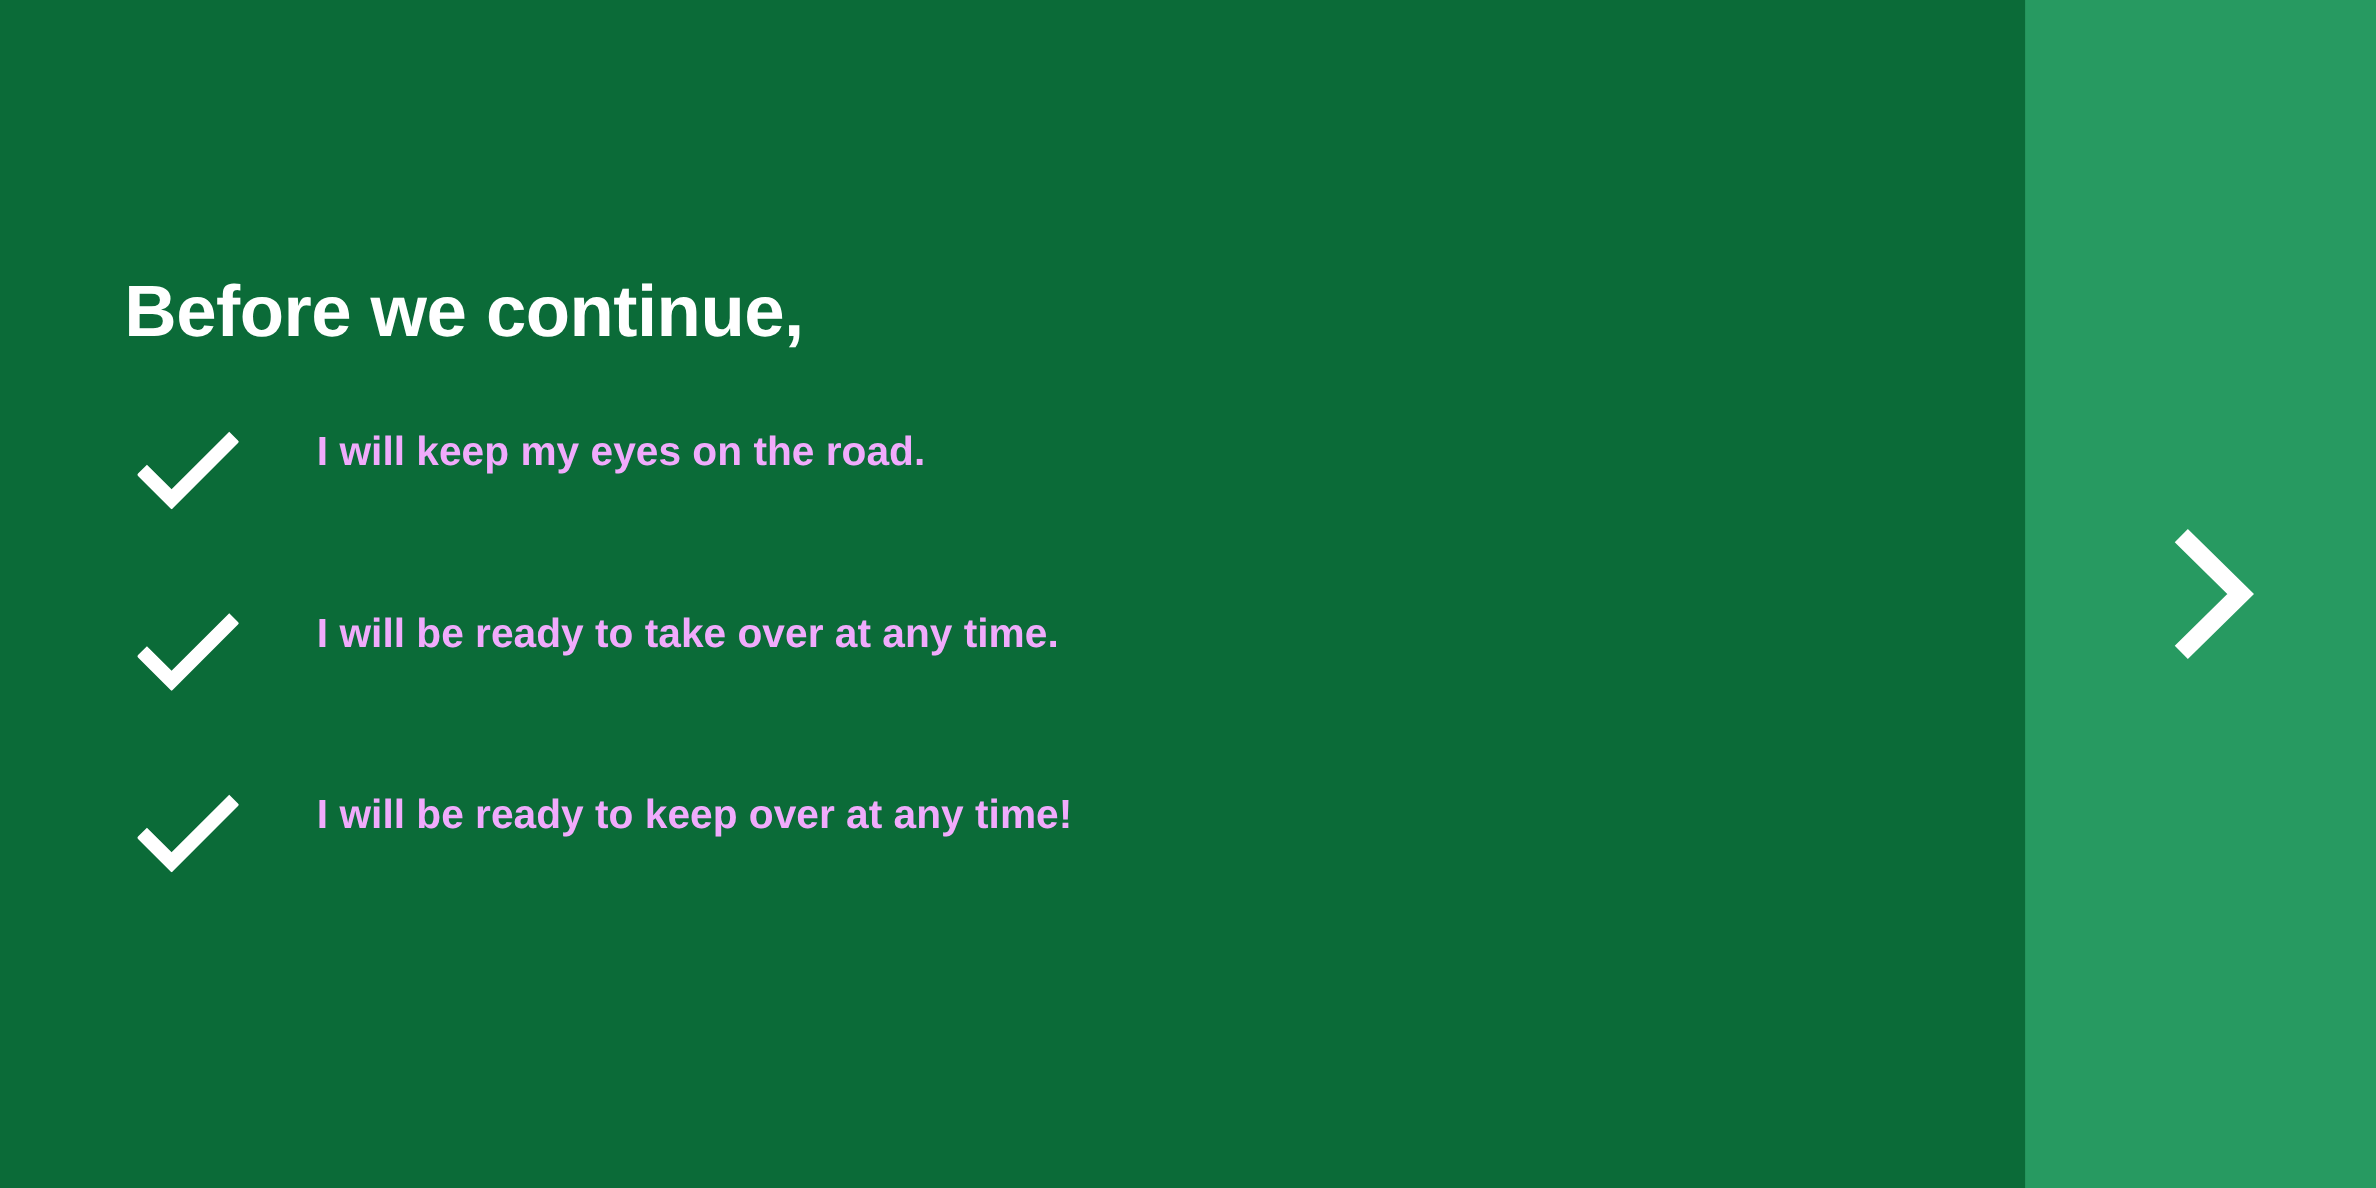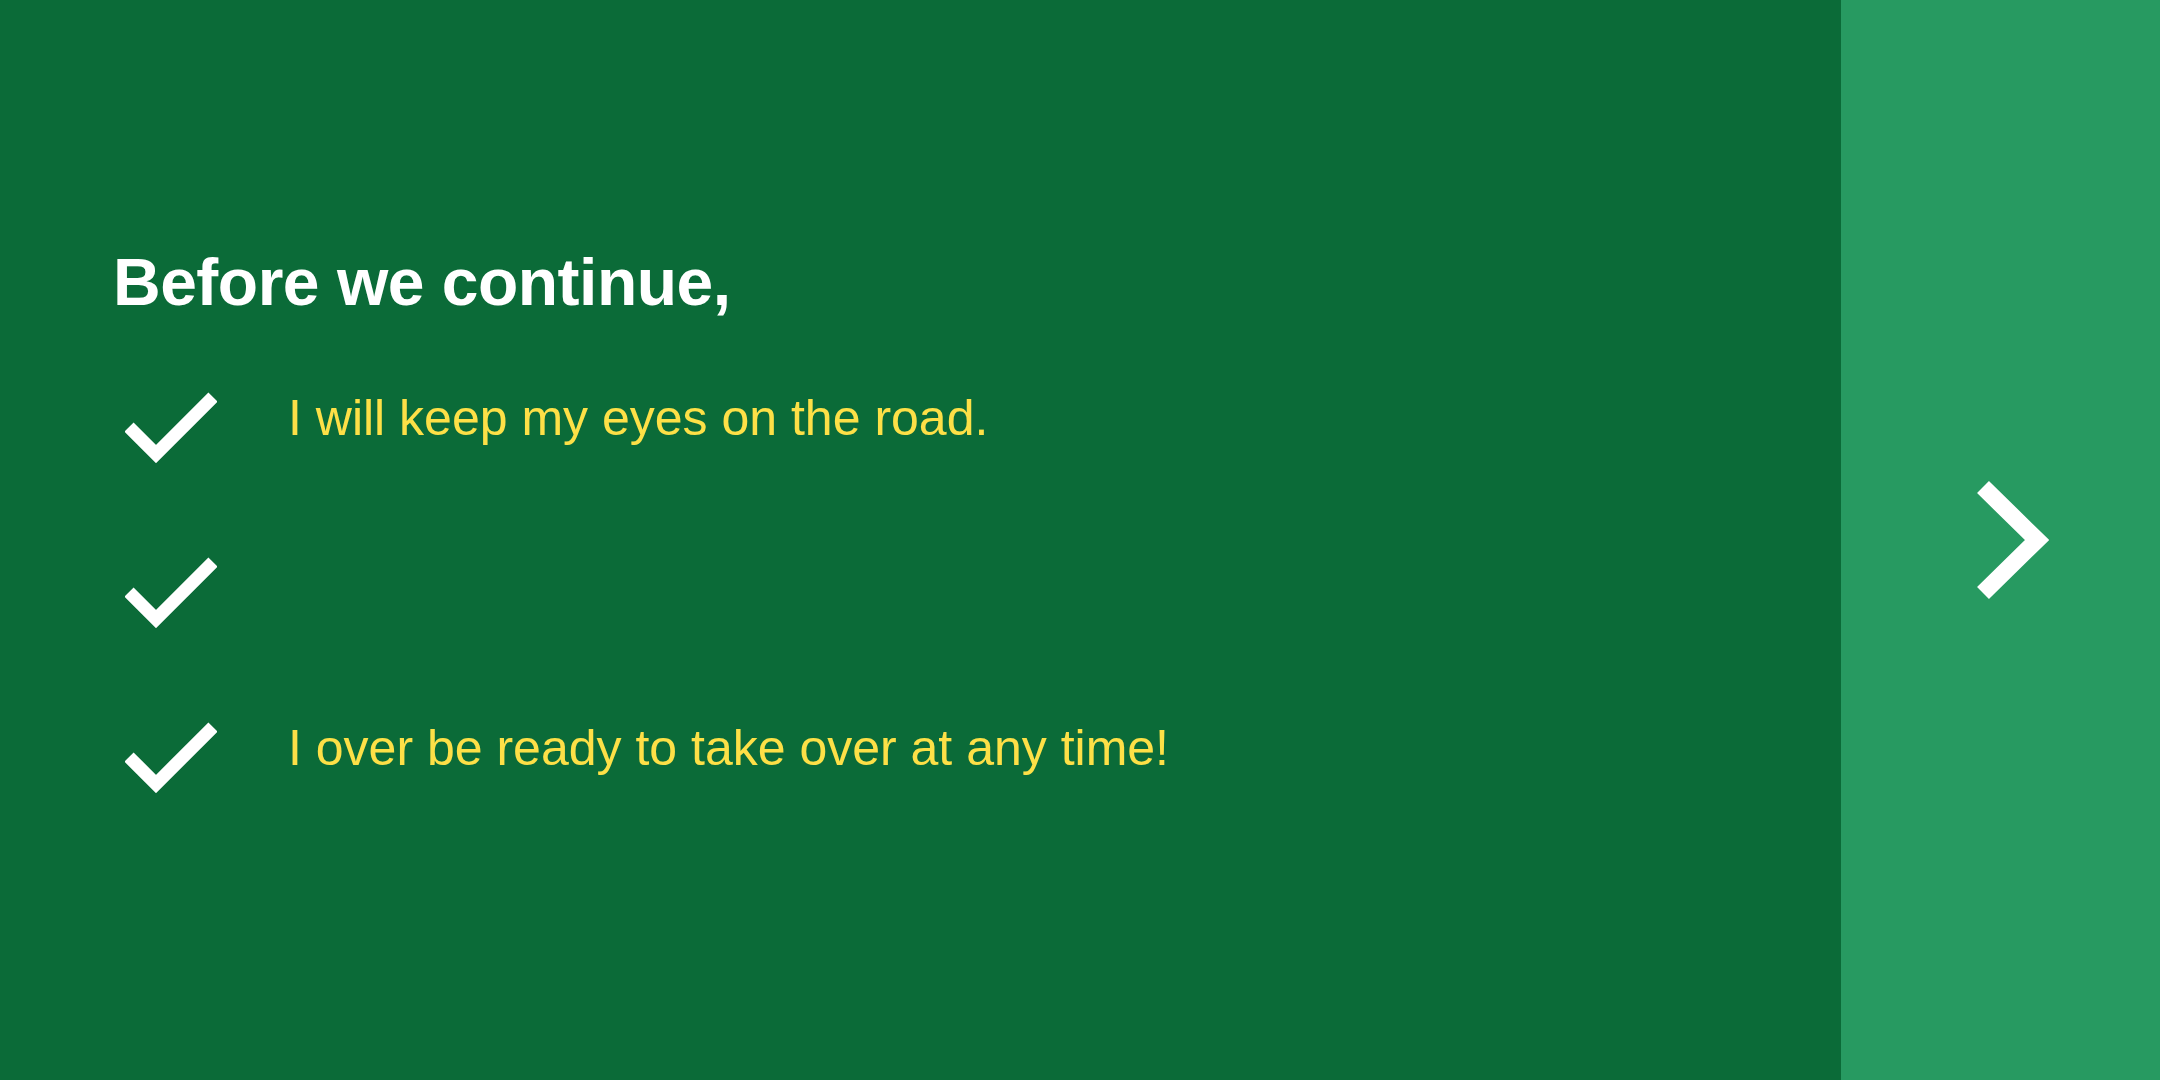--- a/index.html
+++ b/index.html
@@ -79,23 +79,23 @@
   }
   .check-icon svg {
     display: block;
     width: 92px;
     height: 74px;
     margin-left: 12px;
   }
 
   .check-label {
     flex: 1 1 auto;
-    color: #fde047;
-    font-size: 50px;
-    font-weight: 400;
+    color: #f0abfc;
+    font-size: 37px;
+    font-weight: 700;
     line-height: 1.1;
     letter-spacing: 0px;
     white-space: pre;
     padding-top: 6px;
   }
 
   
   .side-panel {
     position: relative;
     width: 319px;
@@ -148,29 +148,30 @@
         </span>
         <span class="check-label">I will keep my eyes on the road.</span>
       </li>
 
       <li class="check-row">
         <span class="check-icon">
           <svg viewBox="0 0 92 74" xmlns="http://www.w3.org/2000/svg" aria-hidden="true">
             <path d="M4 38 L31 65 L88 8" fill="none" stroke="#ffffff" stroke-width="13" stroke-linecap="butt" stroke-linejoin="miter"></path>
           </svg>
         </span>
+        <span class="check-label">I will be ready to take over at any time.</span>
       </li>
 
       <li class="check-row">
         <span class="check-icon">
           <svg viewBox="0 0 92 74" xmlns="http://www.w3.org/2000/svg" aria-hidden="true">
             <path d="M4 38 L31 65 L88 8" fill="none" stroke="#ffffff" stroke-width="13" stroke-linecap="butt" stroke-linejoin="miter"></path>
           </svg>
         </span>
-        <span class="check-label">I over be ready to take over at any time!</span>
+        <span class="check-label">I will be ready to keep over at any time!</span>
       </li>
 
     </ul>
   </div>
 
   <div class="side-panel">
     <button class="next-button" aria-label="Next">
       <svg viewBox="0 0 78 122" xmlns="http://www.w3.org/2000/svg" aria-hidden="true">
         <path d="M12 8 L66 61 L12 114" fill="none" stroke="#ffffff" stroke-width="17" stroke-linecap="butt" stroke-linejoin="miter"></path>
       </svg>

